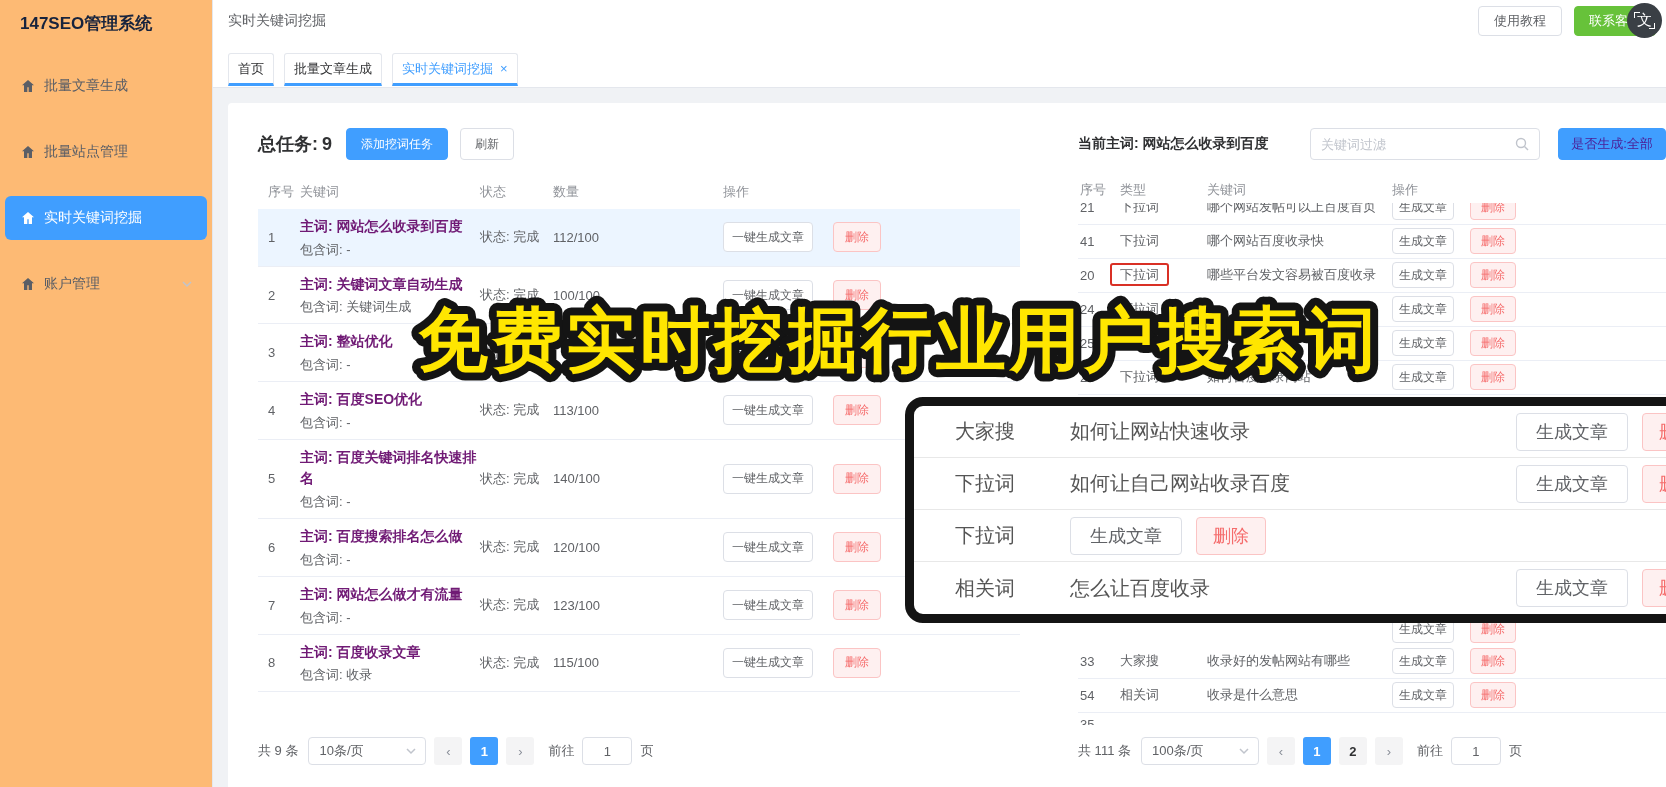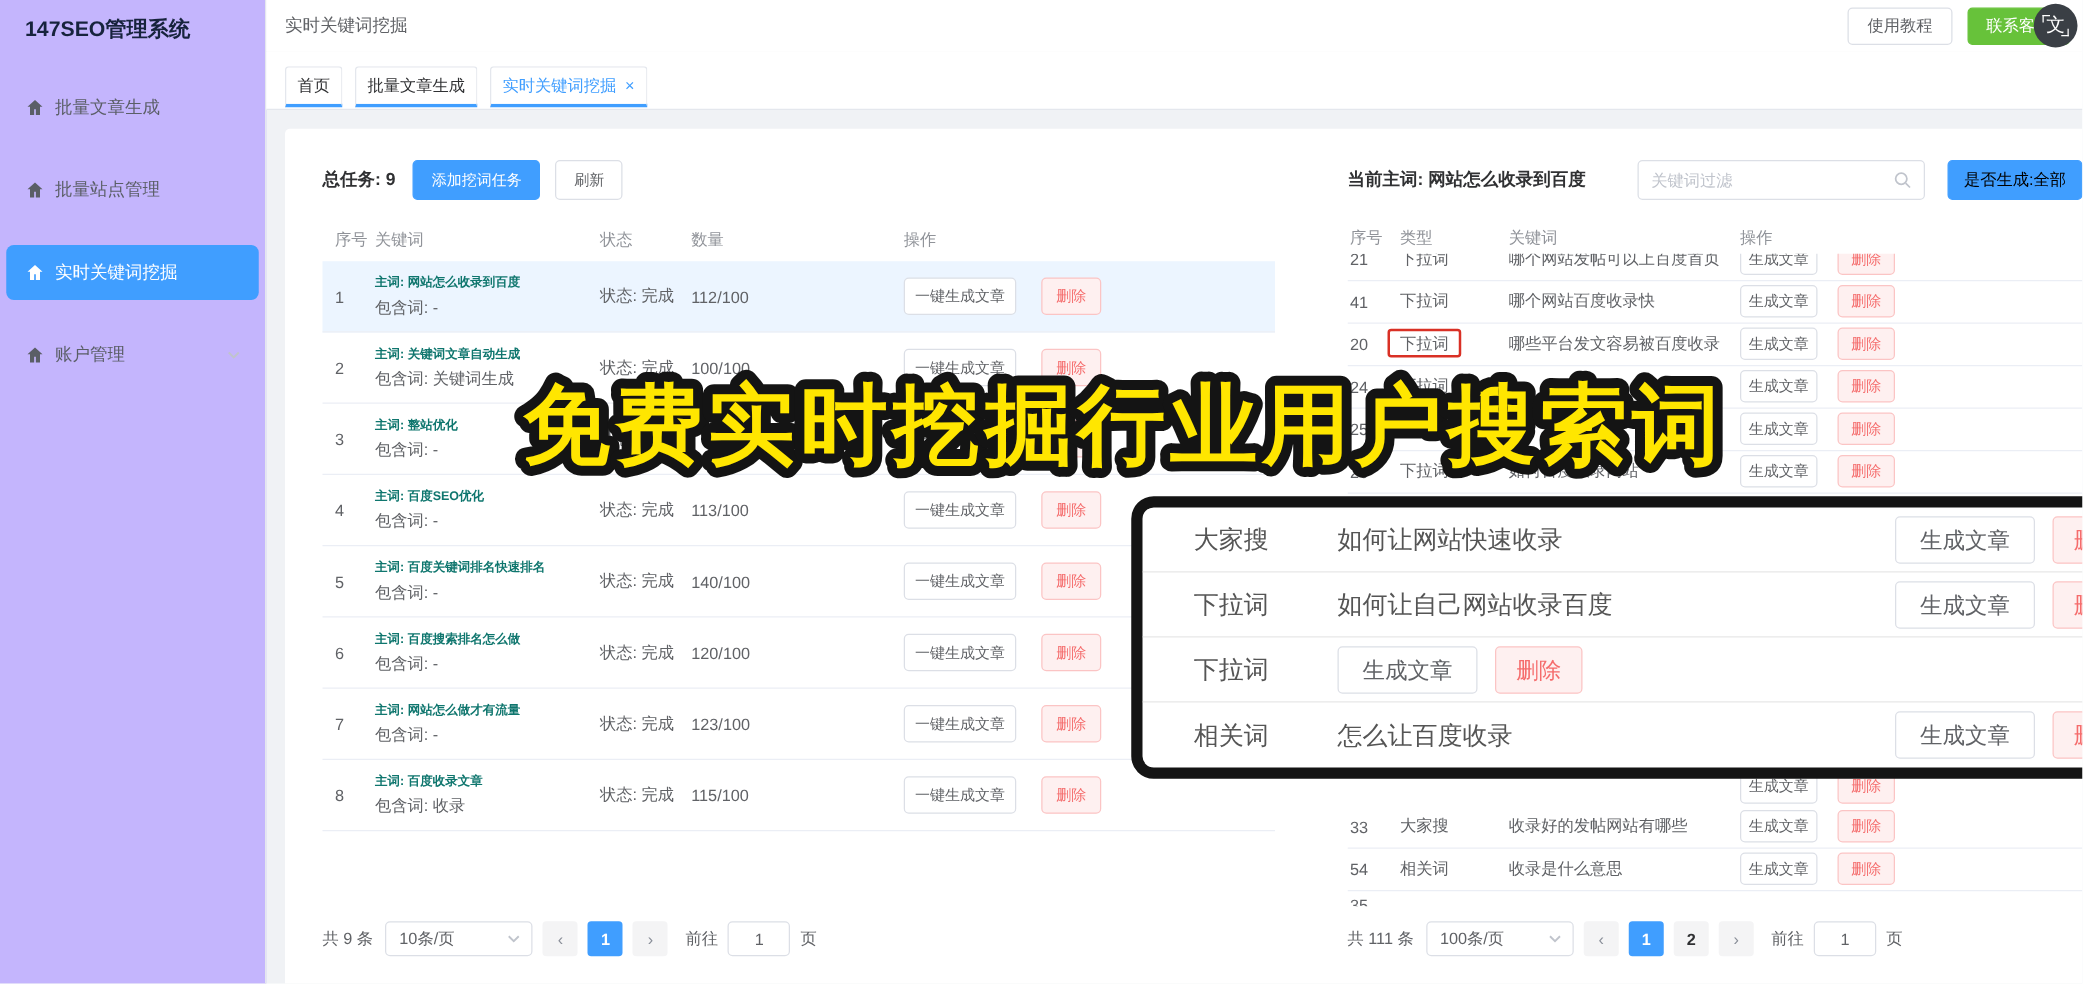--- a/index.html
+++ b/index.html
@@ -1,20 +1,20 @@
 <!DOCTYPE html>
 <html><head>
 <meta charset="utf-8">
 <style>
   * { margin:0; padding:0; box-sizing:border-box; }
   html,body { font-family:"Liberation Sans","DejaVu Sans",sans-serif; }
   .page { position:relative; width:1666px; height:787px; background:#f0f2f5; overflow:hidden; display:flex; }
 
   
-  .sidebar { width:213px; height:100%; background:#c4b5fd; border-right:1px solid #e4e7ed; flex:none; }
+  .sidebar { width:213px; height:100%; background:#fdba74; border-right:1px solid #e4e7ed; flex:none; }
   .logo { font-size:17px; font-weight:bold; color:#17233d; padding:12px 0 0 20px; height:52px; }
   .side-nav { padding-top:12px; }
   .side-item { display:flex; align-items:center; height:44px; margin:0 5px 22px 5px; padding-left:15px; border-radius:6px; color:#5a5e66; font-size:14px; cursor:pointer; }
   .side-item .s-ic { width:16px; height:16px; margin-right:8px; flex:none; }
   .side-item.active { background:#409eff; color:#fff; }
   .side-item .chev { margin-left:auto; margin-right:14px; color:#c0c4cc; }
 
   
   .main { flex:1; display:flex; flex-direction:column; min-width:0; }
   .topbar { height:41px; background:#fff; display:flex; align-items:center; padding:0 10px 0 15px; flex:none; position:relative; }
@@ -32,35 +32,35 @@
   .tab { height:33px; margin-right:10px; margin-bottom:1px; padding:0 9px; display:flex; align-items:center; font-size:13px; color:#303133; background:#fff; border:1px solid #e4e7ed; border-bottom:3px solid #409eff; border-radius:3px 3px 0 0; cursor:pointer; }
   .tab.active { color:#409eff; }
   .tab .tab-close { margin-left:7px; font-size:13px; color:#409eff; }
 
   .content { flex:1; padding:15px 0 0 15px; min-height:0; }
   .panel { background:#fff; height:100%; border-radius:4px 0 0 0; display:flex; padding:25px 0 22px 30px; }
 
   
   .lsec { width:762px; flex:none; display:flex; flex-direction:column; }
   .l-toolbar { display:flex; align-items:center; height:32px; margin-bottom:21px; }
-  .l-total { font-size:14px; font-weight:bold; color:#303133; }
+  .l-total { font-size:18px; font-weight:bold; color:#303133; }
   .l-total b { margin-left:4px; }
   .btn-primary { background:#409eff; border:1px solid #409eff; color:#fff; font-size:12px; height:32px; padding:0 14px; margin-left:14px; }
   .btn-refresh { border:1px solid #dcdfe6; background:#fff; color:#606266; font-size:12px; height:32px; padding:0 14px; margin-left:12px; }
 
   .l-head, .trow { display:flex; align-items:center; }
   .l-head { height:22px; color:#909399; font-size:13px; margin-bottom:6px; }
   .c-no { width:42px; padding-left:10px; flex:none; }
   .c-kw { width:180px; flex:none; }
   .c-st { width:73px; flex:none; }
   .c-qty { width:170px; flex:none; }
   .c-op { flex:1; }
   .trow { min-height:57px; border-bottom:1px solid #ebeef5; font-size:13px; color:#606266; padding:7px 0; cursor:pointer; }
   .trow.hl { background:#ecf5ff; }
-  .trow .kw-main { font-size:10px; font-weight:bold; color:#0f766e; line-height:1.55; }
+  .trow .kw-main { font-size:14px; font-weight:bold; color:#701a75; line-height:1.55; }
   .trow .kw-sub { font-size:13px; color:#606266; margin-top:3px; }
   .btn-gen { border:1px solid #dcdfe6; background:#fff; color:#606266; font-size:12px; height:30px; width:90px; }
   .btn-del { background:#fef0f0; border:1px solid #fbc4c4; color:#f56c6c; font-size:12px; height:30px; width:48px; margin-left:20px; }
 
   
   .pager { margin-top:auto; display:flex; align-items:center; font-size:13px; color:#606266; padding-top:12px; }
   .pg-total { margin-right:10px; }
   .pg-size { width:118px; height:28px; border:1px solid #dcdfe6; border-radius:4px; display:flex; align-items:center; padding:0 8px 0 10px; color:#606266; cursor:pointer; }
   .pg-size .chev { margin-left:auto; color:#c0c4cc; }
   .pg-btn { width:28px; height:28px; border-radius:3px; background:#f4f4f5; color:#8a8f99; display:flex; align-items:center; justify-content:center; margin-left:8px; cursor:pointer; font-size:13px; }
@@ -69,21 +69,21 @@
   .pg-goto { margin-left:14px; }
   .pg-input { width:50px; height:28px; border:1px solid #dcdfe6; border-radius:4px; text-align:center; font-size:13px; color:#606266; margin:0 8px; outline:none; }
 
   
   .rsec { flex:1; min-width:0; display:flex; flex-direction:column; padding-left:58px; }
   .r-toolbar { display:flex; align-items:center; height:32px; margin-bottom:21px; }
   .r-title { font-size:14px; font-weight:bold; color:#303133; white-space:nowrap; }
   .r-filter { width:230px; height:32px; border:1px solid #dcdfe6; border-radius:4px; display:flex; align-items:center; padding:0 10px; margin-left:auto; background:#fff; }
   .r-filter input { border:none; outline:none; flex:1; font-size:13px; color:#606266; min-width:0; }
   .r-filter input::placeholder { color:#c0c4cc; }
-  .btn-genall { background:#409eff; border:1px solid #409eff; color:#000000; font-size:13px; height:32px; width:108px; margin-left:18px; flex:none; }
+  .btn-genall { background:#409eff; border:1px solid #409eff; color:#4c1d95; font-size:13px; height:32px; width:108px; margin-left:18px; flex:none; }
 
   .r-head { display:flex; height:22px; color:#909399; font-size:13px; margin-bottom:0; padding-left:2px; }
   .rc-no { width:40px; flex:none; }
   .rc-type { width:87px; flex:none; }
   .rc-kw { width:185px; flex:none; }
   .r-rows { overflow:hidden; }
   .krow { height:34px; display:flex; align-items:center; border-bottom:1px solid #ebeef5; font-size:13px; color:#606266; padding-left:2px; }
   .krow.clip-top { margin-top:-12px; }
   .krow.clip-bottom { height:24px; overflow:hidden; align-items:flex-start; border-bottom:none;flex-direction:column; }
   .krow.clip-bottom > span, .krow.clip-bottom .r-ops { margin-top:4px; }

